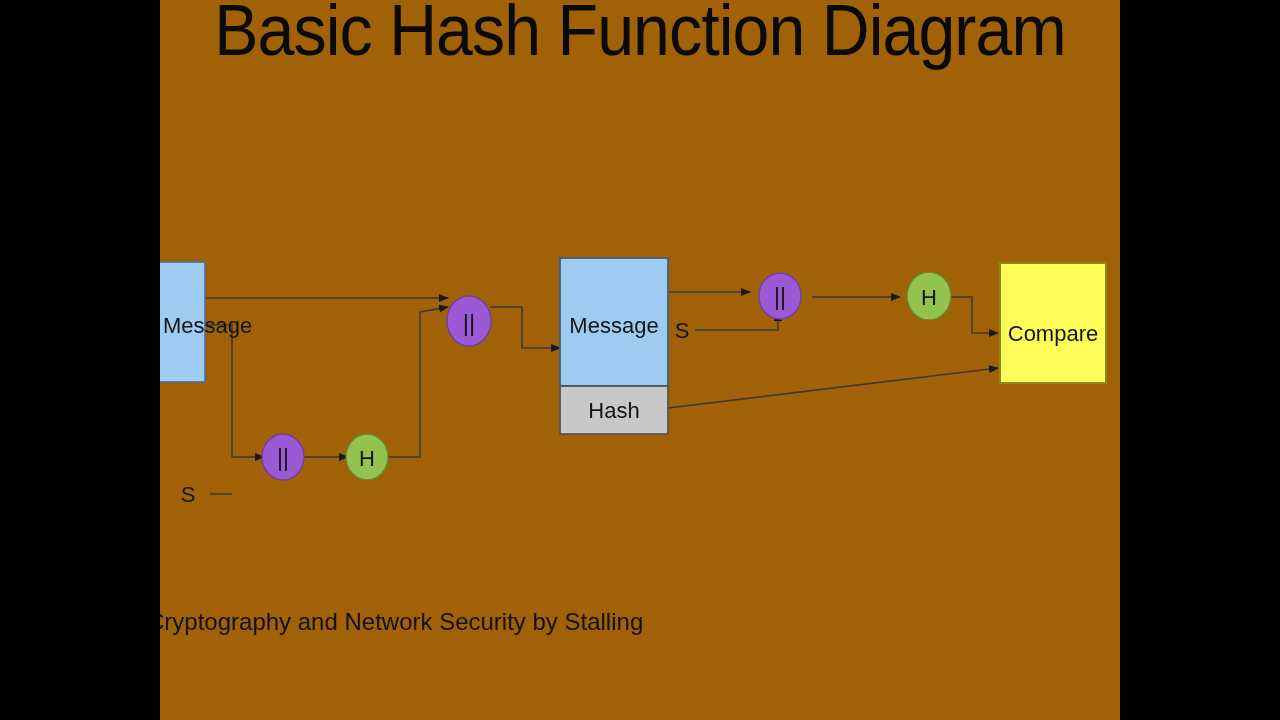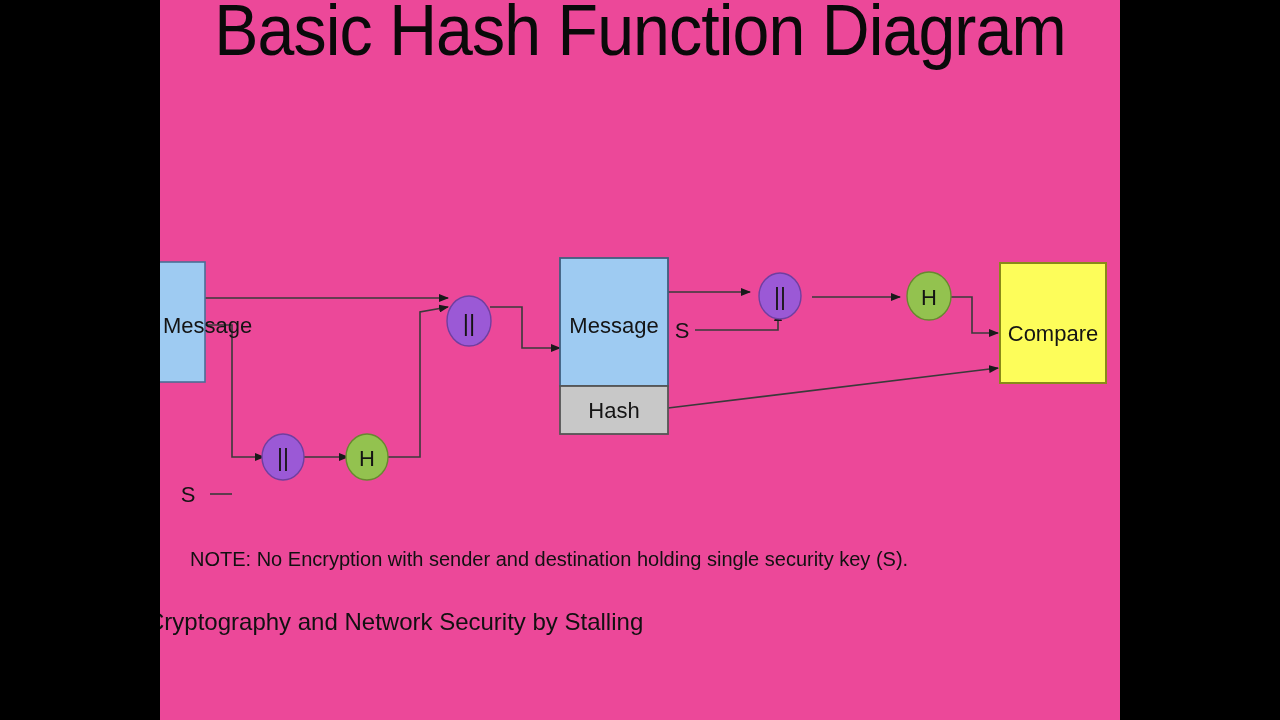--- a/index.html
+++ b/index.html
@@ -21,21 +21,21 @@
     background: #000000;
   }
 
   
   #slide {
     position: absolute;
     left: 160px;
     top: 0px;
     width: 962px;
     height: 720px;
-    background: #ec4899;
+    background: #a16207;
     overflow: hidden;
   }
 
   
   .pillar {
     position: absolute;
     top: 0;
     width: 160px;
     height: 720px;
     background: #000000;
@@ -177,21 +177,20 @@
         <ellipse cx="769" cy="296" rx="22" ry="24" fill="#93C24F" stroke="#67892f" stroke-width="1.4"></ellipse>
         <text class="node-label" x="769" y="305" font-size="22" text-anchor="middle">H</text>
       </g>
 
       <g>
         <rect x="840" y="263" width="106" height="120" fill="#FDFD5A" stroke="#8a8a18" stroke-width="2"></rect>
         <text class="node-label" x="893" y="341" font-size="22" text-anchor="middle">Compare</text>
       </g>
     </svg>
 
-    <div class="footnote" id="note-line">NOTE: No Encryption with sender and destination holding single security key (S).</div>
 
     <div class="footnote" id="source-line">Cryptography and Network Security by Stalling</div>
 
   </div>
 
   <div class="pillar left"></div>
   <div class="pillar right"></div>
 
 </div>
 

